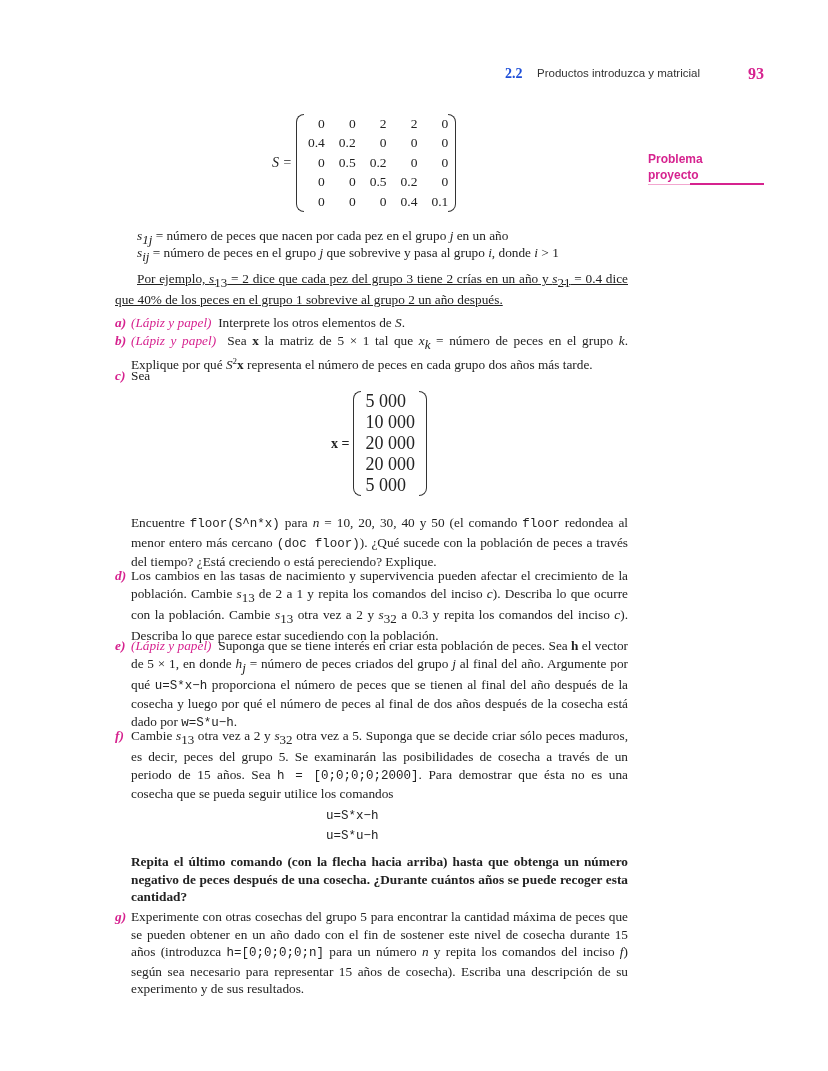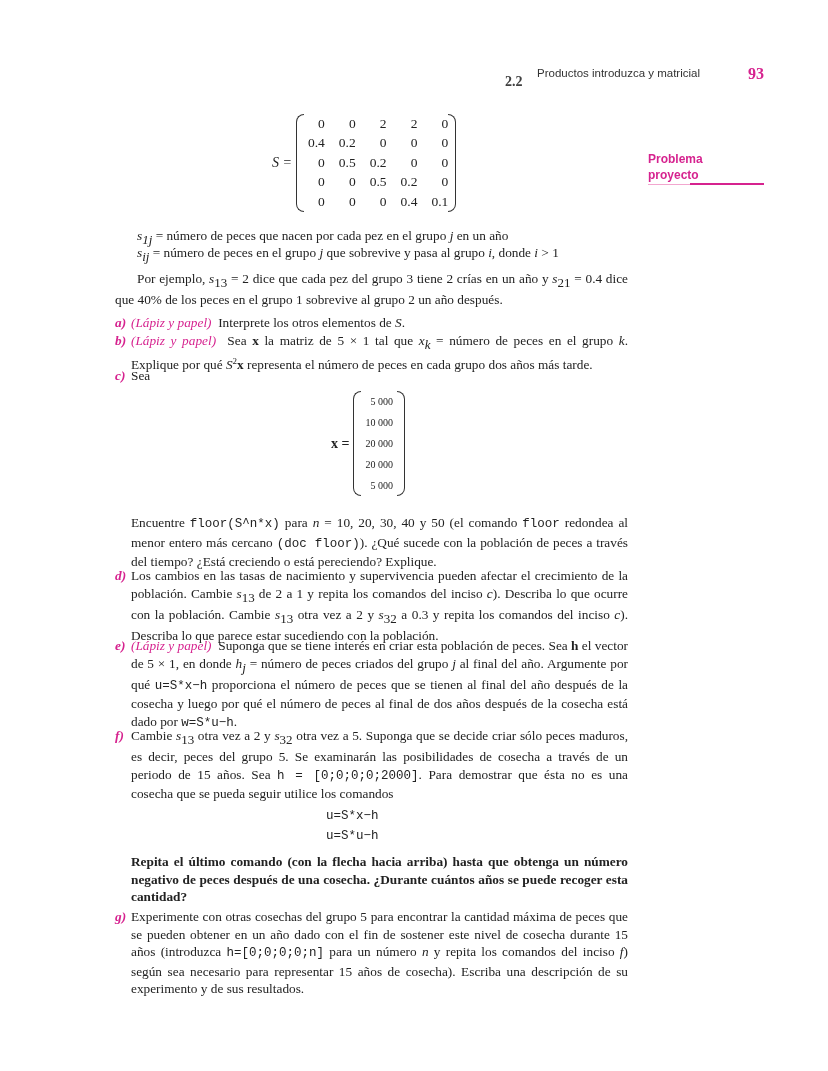--- a/index.html
+++ b/index.html
@@ -1,42 +1,42 @@
 <!DOCTYPE html>
 <html><head>
 <meta charset="utf-8">
 <style>
   html, body { margin:0; padding:0; background:#fff; }
   body { width:828px; height:1071px; position:relative; overflow:hidden;
          font-family:"Liberation Serif", serif; color:#222; font-size:13.3px; }
   .header { position:absolute; top:66px; left:505px; width:265px; height:18px; font-family:"DejaVu Sans", sans-serif; }
-  .sec-num { position:absolute; left:0; top:0; color:#404040; font-family:"Liberation Serif", serif; font-weight:bold; font-size:14px;margin-top:8px; }
+  .sec-num { position:absolute; left:0; top:0; color:#1d4ed8; font-family:"Liberation Serif", serif; font-weight:bold; font-size:14px; }
   .sec-title { position:absolute; left:32px; top:1px; font-size:11.5px; color:#333; font-family:"Liberation Sans", sans-serif; }
   .page-num { position:absolute; right:6px; top:-1px; color:#d6238f; font-weight:bold; font-family:"Liberation Serif", serif; font-size:16px; }
 
   .margin-note { position:absolute; top:151px; left:648px; width:116px; text-align:left;
                  color:#d6238f; font-family:"Liberation Sans", sans-serif; font-weight:bold; font-size:12px; line-height:16px; }
   .margin-rule { position:absolute; top:183px; left:648px; width:116px; height:2px; }
   .margin-rule .light { position:absolute; left:0; top:0; width:42px; height:1px; top:1px; background:#f2a7cf; }
   .margin-rule .dark { position:absolute; left:42px; top:0; width:74px; height:2px; background:#d6238f; }
 
   .matrix-wrap { position:absolute; display:flex; align-items:center; }
   .mat-label { margin-right:4px; font-style:italic; font-size:14px; }
   .mat-label.bold { font-style:normal; font-weight:bold; }
   .paren { display:flex; align-items:stretch; }
   .paren .lp, .paren .rp { width:7px; border:1.2px solid #333; }
   .paren .lp { border-right:none; border-radius:8px 0 0 8px; }
   .paren .rp { border-left:none; border-radius:0 8px 8px 0; }
   table.mat { border-collapse:collapse; font-size:13.5px; }
   table.mat td { text-align:right; padding:0 0 0 14px; height:19.5px; }
   table.mat td:first-child { padding-left:4px; }
-  table.vec td { padding:0 4px 0 8px; height:21px; text-align:right; font-size:10px; }
+  table.vec td { padding:0 4px 0 8px; height:21px; text-align:left; font-size:18px; }
 
   .p { position:absolute; left:115px; width:513px; line-height:17.5px; text-align:justify; }
-  .indent { text-indent:22px; }
+  .indent { text-indent:22px;text-decoration:underline; }
   .item { position:absolute; left:115px; width:513px; line-height:17.5px; text-align:justify; padding-left:16px; box-sizing:border-box; }
   .lbl { position:absolute; left:0; top:0; color:#d6238f; font-weight:bold; font-style:italic; }
   .pink-it { color:#d6238f; font-style:italic; }
   .mono { font-family:"Liberation Mono", monospace; font-size:12.5px; }
   .code { position:absolute; left:326px; font-family:"Liberation Mono", monospace; font-size:12.5px; line-height:20px; }
   i { font-style:italic; }
   sub { font-size:13px; }
 </style>
 </head>
 <body>

